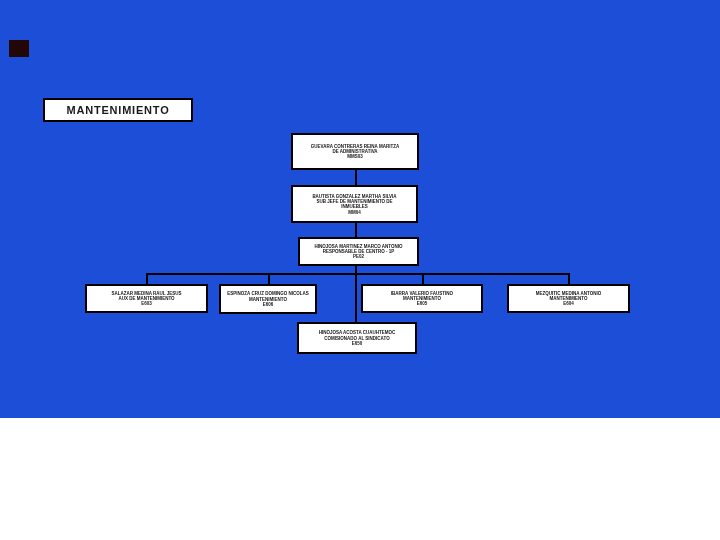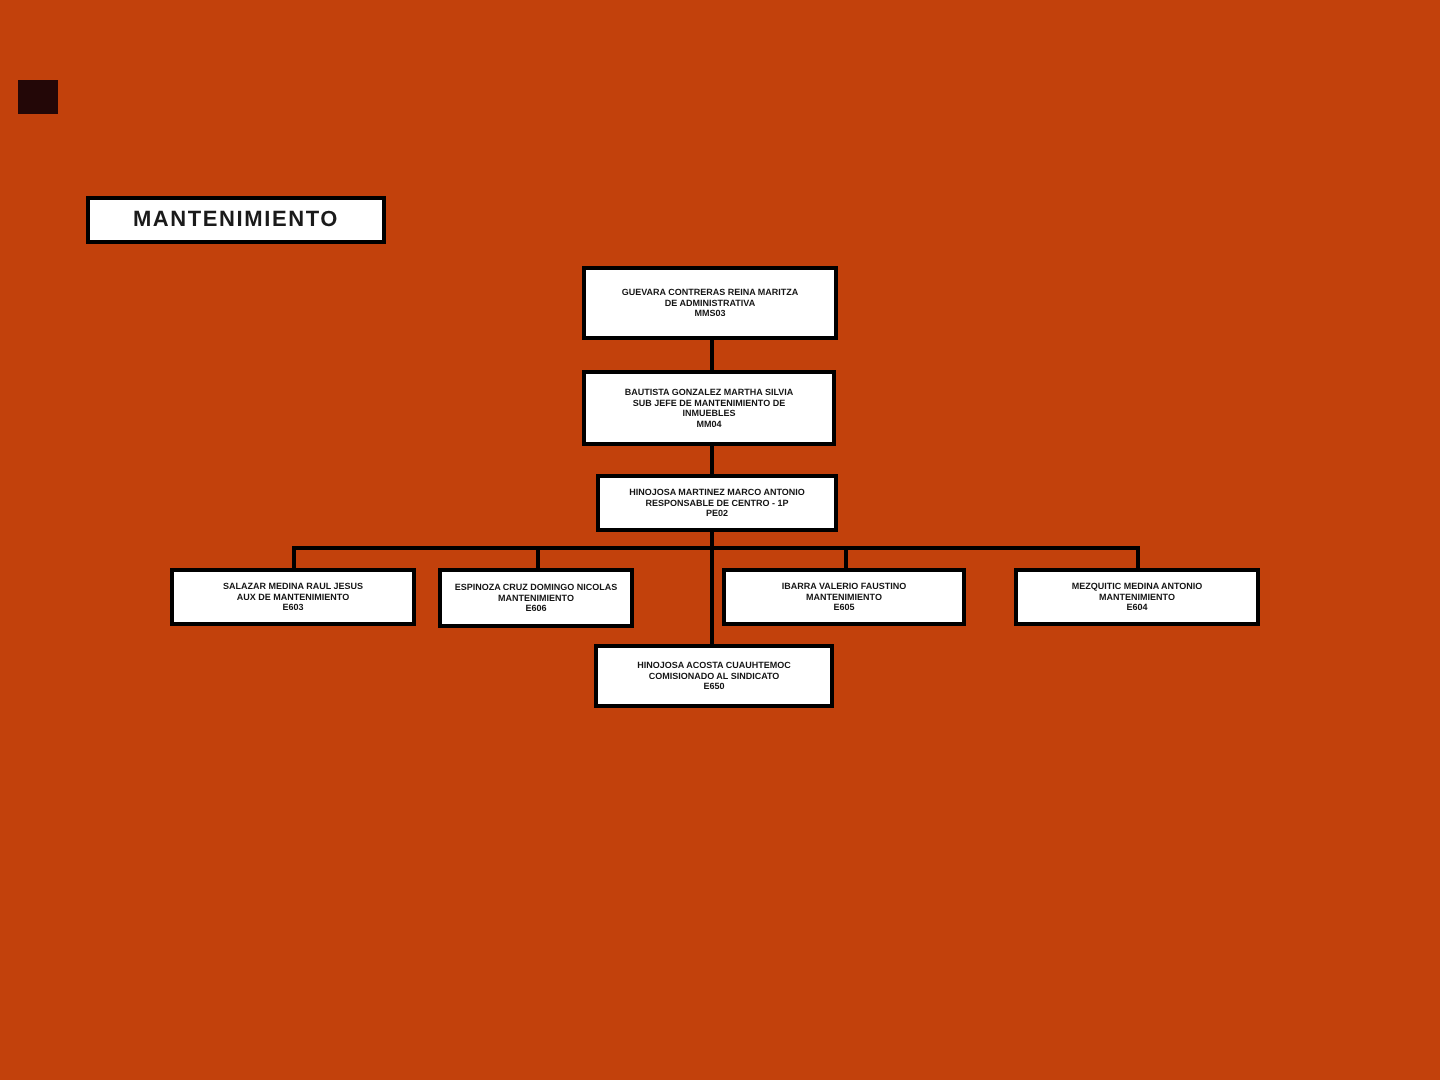--- a/index.html
+++ b/index.html
@@ -1,20 +1,20 @@
 <!DOCTYPE html>
 <html><head>
 <meta charset="utf-8">
 <style>
   html, body { margin: 0; padding: 0; background: #ffffff; }
   #canvas {
     position: relative;
     width: 720px;
-    height: 540px;
-    background: #c2410c;
+    height: 418px;
+    background: #1d4ed8;
     overflow: hidden;
     font-family: "Liberation Sans", sans-serif;
   }
   #accent-mark {
     position: absolute;
     left: 9px; top: 40px;
     width: 20px; height: 17px;
     background: #230707;
   }
   #title-box {

